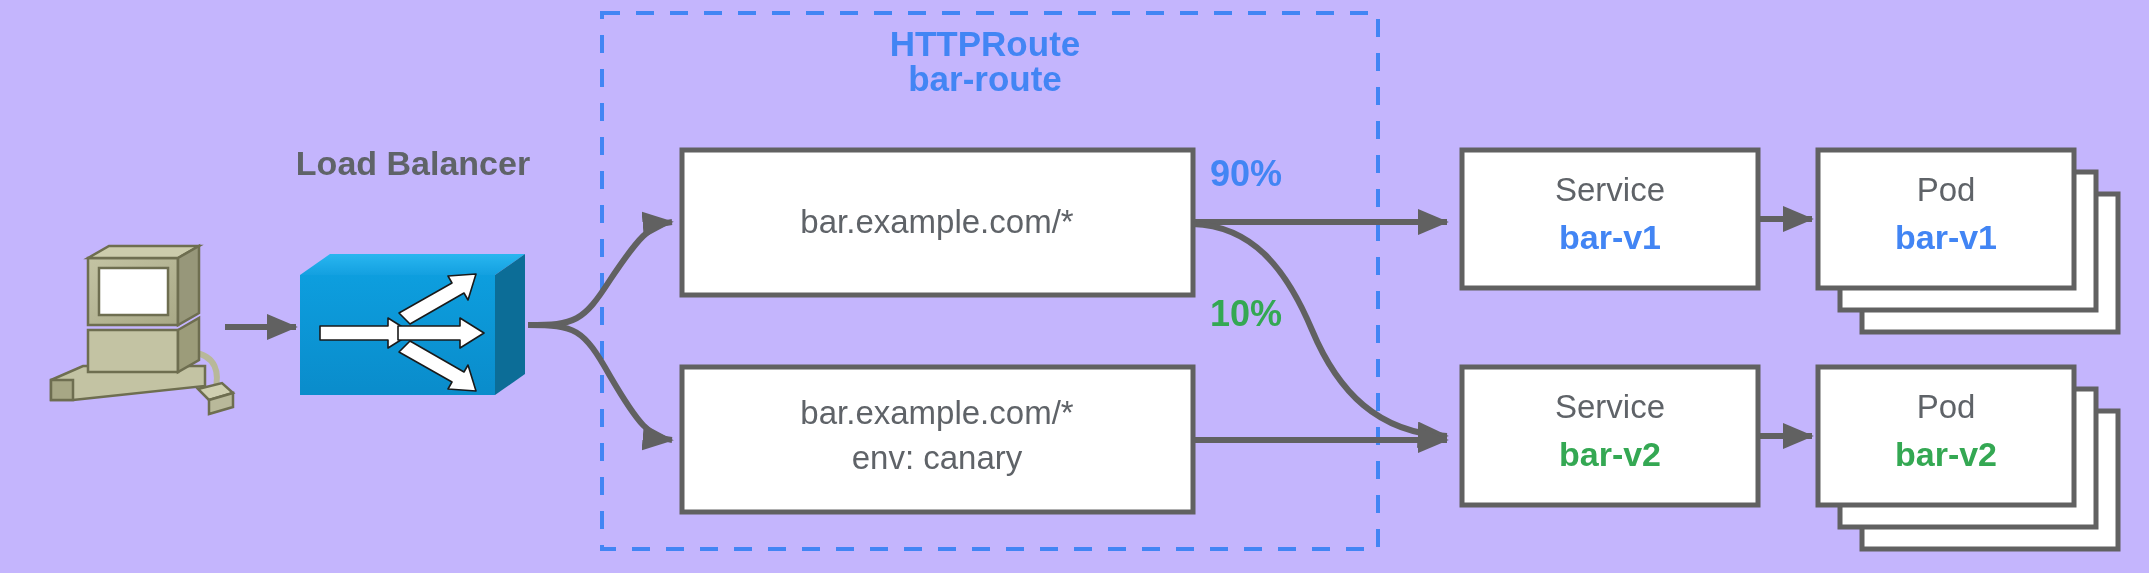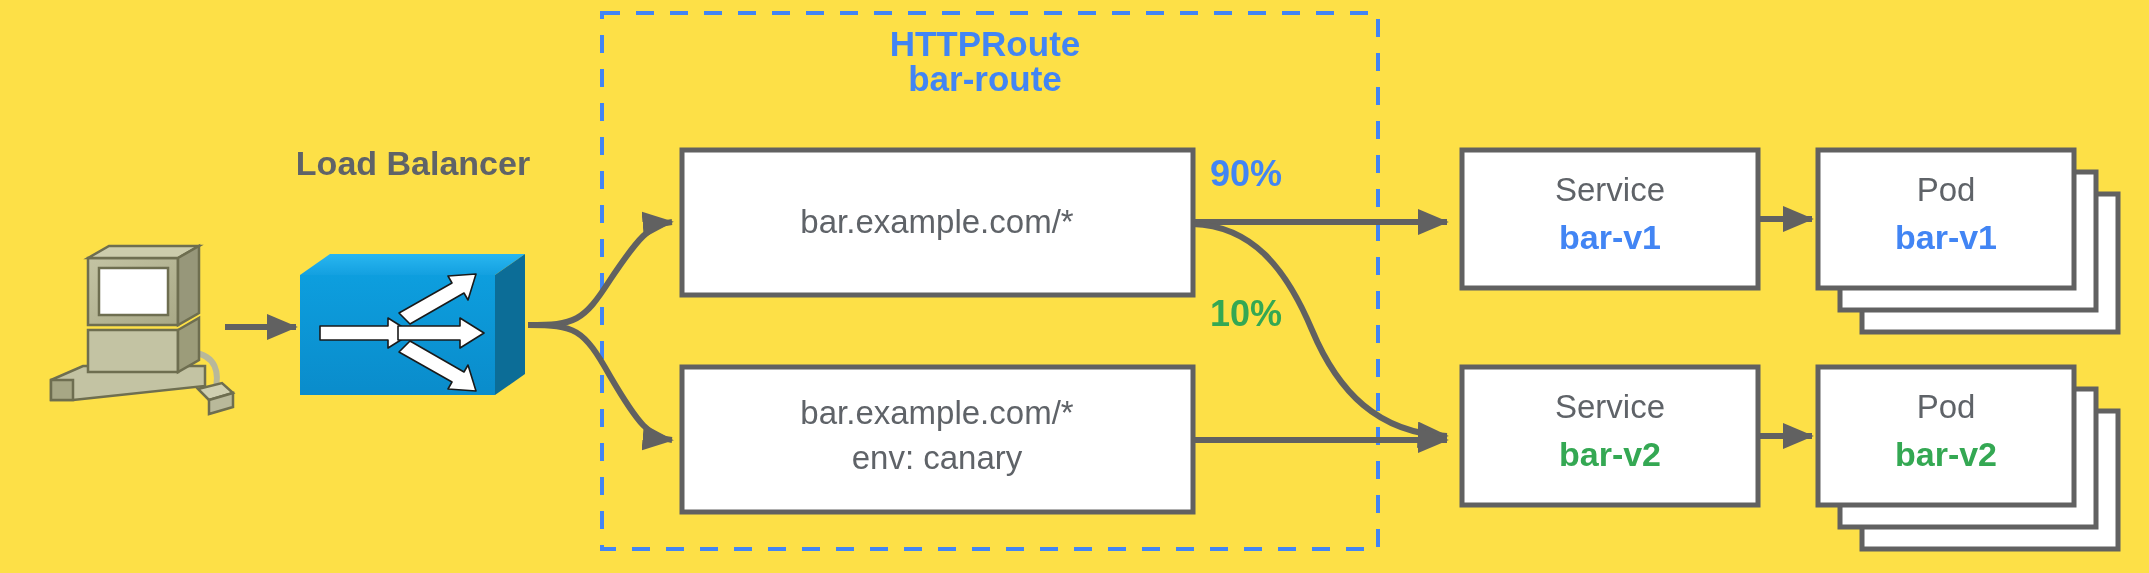--- a/index.html
+++ b/index.html
@@ -8,21 +8,21 @@
     padding: 0;
     background: #ffffff;
   }
   body {
     font-family: "Liberation Sans", sans-serif;
   }
   #diagram-root {
     position: relative;
     width: 2149px;
     height: 573px;
-    background: #fde047;
+    background: #c4b5fd;
     overflow: hidden;
   }
   svg#diagram-svg {
     position: absolute;
     top: 0;
     left: 0;
     width: 2149px;
     height: 573px;
     display: block;
   }

